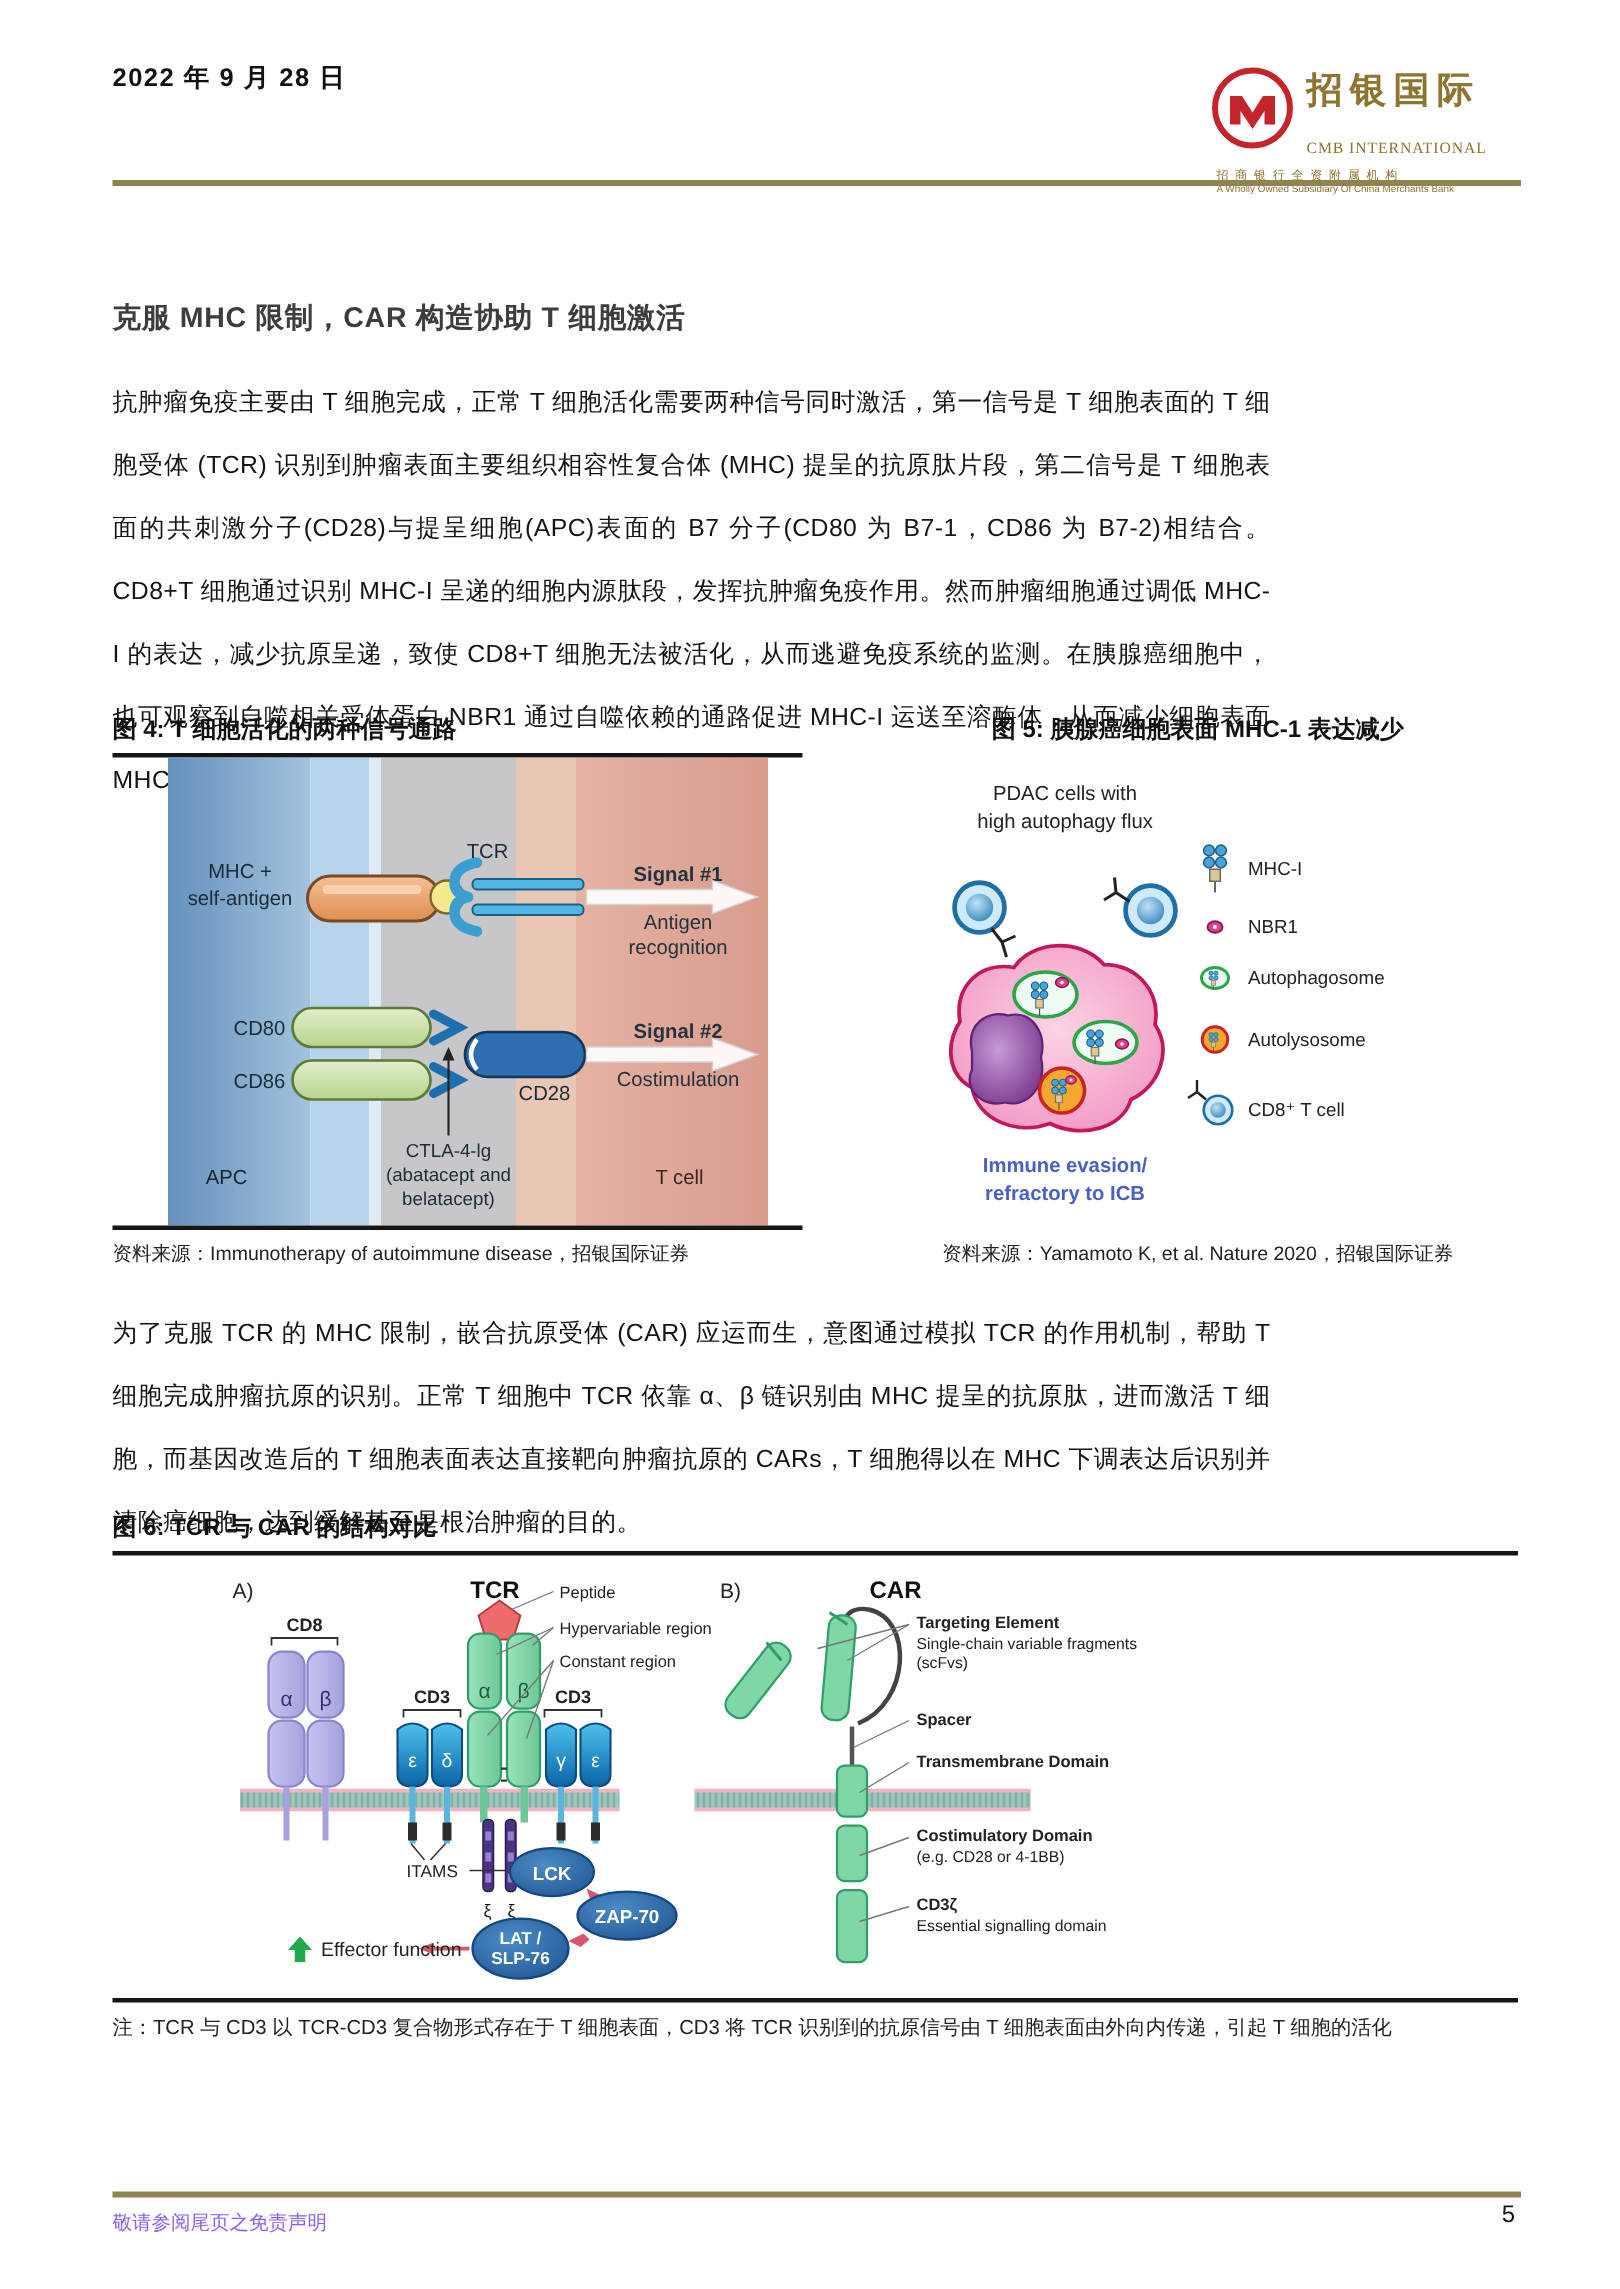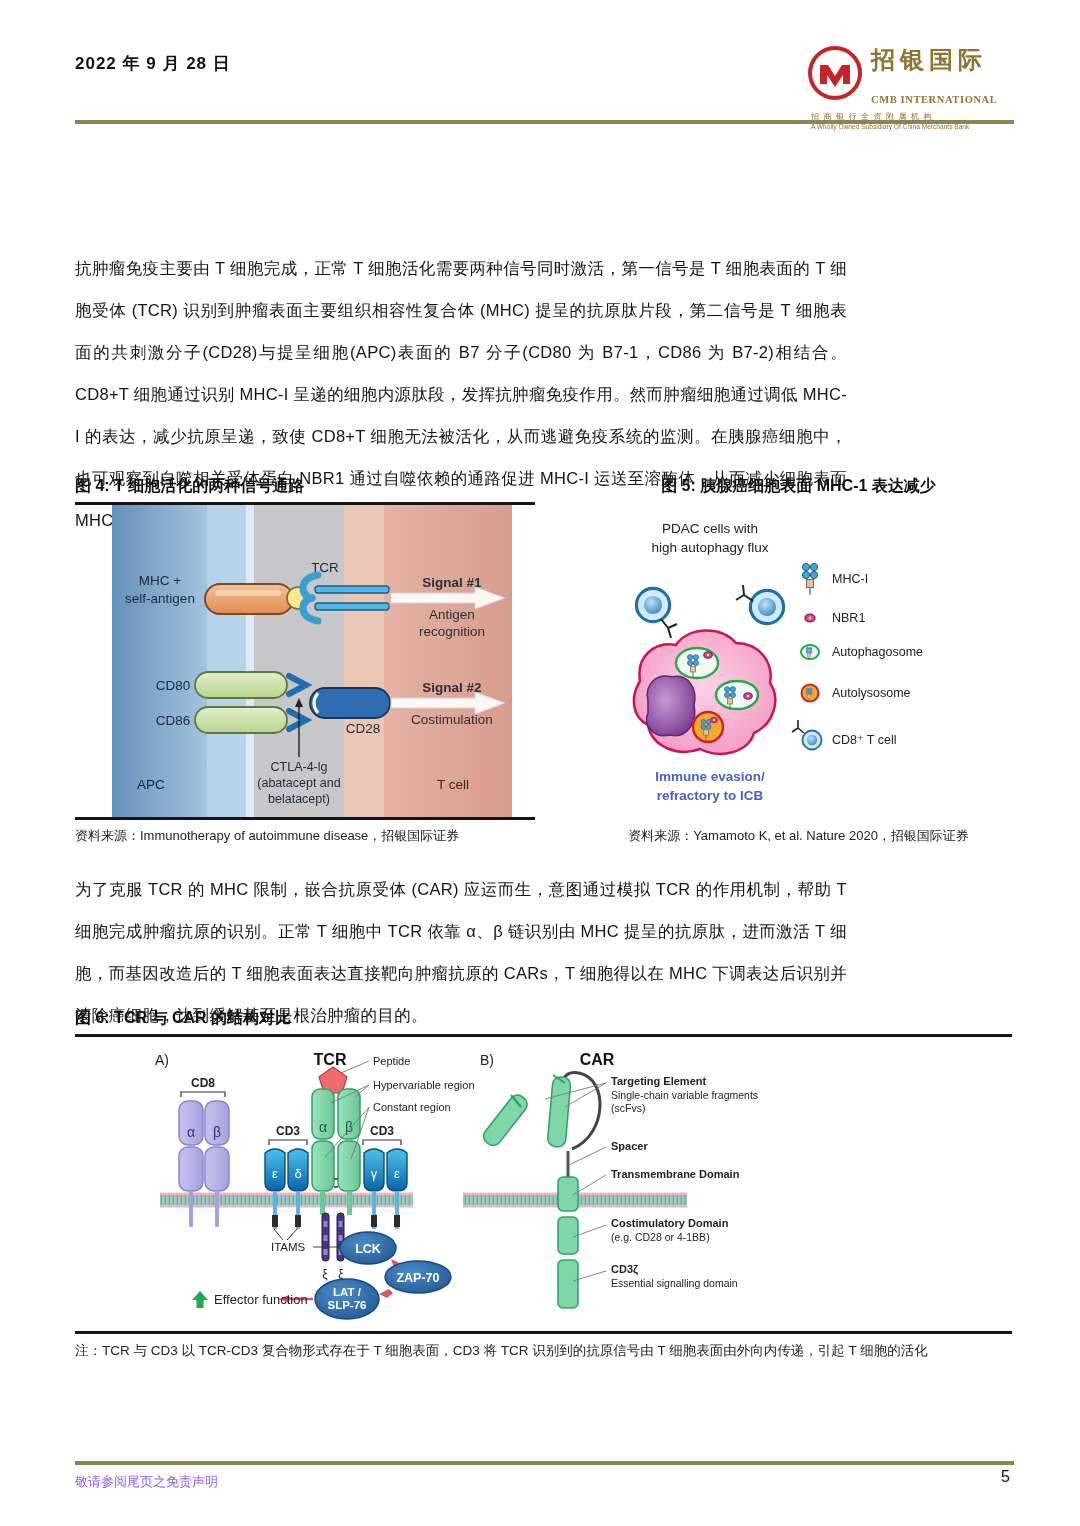--- a/index.html
+++ b/index.html
@@ -1,24 +1,24 @@
 <!DOCTYPE html>
 <html><head>
 <meta charset="utf-8">
 <style>
   * { margin:0; padding:0; box-sizing:border-box; }
   body { background:#888; font-family:"Liberation Sans","DejaVu Sans",sans-serif; }
   .page { position:relative; width:1080px; height:1526px; background:#ffffff; margin:0 auto; overflow:hidden; }
 
-  .date { position:absolute; left:75px; top:52px; font-size:17px; font-weight:bold; color:#111; letter-spacing:1px; }
+  .date { position:absolute; left:75px; top:40px; font-size:17px; font-weight:bold; color:#111; letter-spacing:1px; }
 
   .logo { position:absolute; right:58px; top:44px; width:215px; }
   .logo-row { display:flex; align-items:center; gap:8px; }
   .logo-txt .cn { font-family:"Liberation Serif","DejaVu Serif",serif; font-size:24px; font-weight:bold; color:#8f7330; letter-spacing:5px; white-space:nowrap; }
-  .logo-txt .en { font-family:"Liberation Serif","DejaVu Serif",serif; font-size:10.5px; font-weight:bold; color:#8f7330; letter-spacing:0.6px; margin-top:18px; }
+  .logo-txt .en { font-family:"Liberation Serif","DejaVu Serif",serif; font-size:10.5px; font-weight:normal; color:#8f7330; letter-spacing:0.6px; margin-top:18px; }
   .logo-sub { margin-top:6px; text-align:left; padding-left:4px; }
   .logo-sub .sc { font-size:8px; color:#8f7330; letter-spacing:4.5px; white-space:nowrap; }
   .logo-sub .se { font-size:6.6px; color:#8f7330; white-space:nowrap; margin-top:1px; }
 
   .gold-rule { position:absolute; left:75px; right:66px; top:120px; height:4px; background:#8e8450; }
 
   .h1 { position:absolute; left:75px; top:142px; font-size:23px; font-weight:bold; color:#c00000; letter-spacing:0.5px; }
   .h2 { position:absolute; left:75px; top:199px; font-size:19px; font-weight:bold; color:#3d3d3d; letter-spacing:0.5px; }
 
   .para { position:absolute; left:75px; width:772px; font-size:16.5px; line-height:42px; color:#141414; text-align:justify; letter-spacing:0.3px; }
@@ -64,20 +64,21 @@
       </span>
     </div>
     <div class="logo-sub">
       <div class="sc">招商银行全资附属机构</div>
       <div class="se">A Wholly Owned Subsidiary Of China Merchants Bank</div>
     </div>
   </div>
 
   <div class="gold-rule"></div>
 
+  <div class="h2">克服 MHC 限制，CAR 构造协助 T 细胞激活</div>
   <div class="para p1">抗肿瘤免疫主要由 T 细胞完成，正常 T 细胞活化需要两种信号同时激活，第一信号是 T 细胞表面的 T 细胞受体 (TCR) 识别到肿瘤表面主要组织相容性复合体 (MHC) 提呈的抗原肽片段，第二信号是 T 细胞表面的共刺激分子(CD28)与提呈细胞(APC)表面的 B7 分子(CD80 为 B7-1，CD86 为 B7-2)相结合。CD8+T 细胞通过识别 MHC-I 呈递的细胞内源肽段，发挥抗肿瘤免疫作用。然而肿瘤细胞通过调低 MHC-I 的表达，减少抗原呈递，致使 CD8+T 细胞无法被活化，从而逃避免疫系统的监测。在胰腺癌细胞中，也可观察到自噬相关受体蛋白 NBR1 通过自噬依赖的通路促进 MHC-I 运送至溶酶体，从而减少细胞表面 MHC-I 的表达。</div>
 
   <div class="figrow">
 
     <div class="figcol c1">
       <div class="figtitle">图 4: T 细胞活化的两种信号通路</div>
       <div class="rule-t"></div>
       <svg width="460" height="312" viewBox="0 0 460 312">
         <defs>
           <linearGradient id="f4-blue" x1="0" y1="0" x2="1" y2="0">

